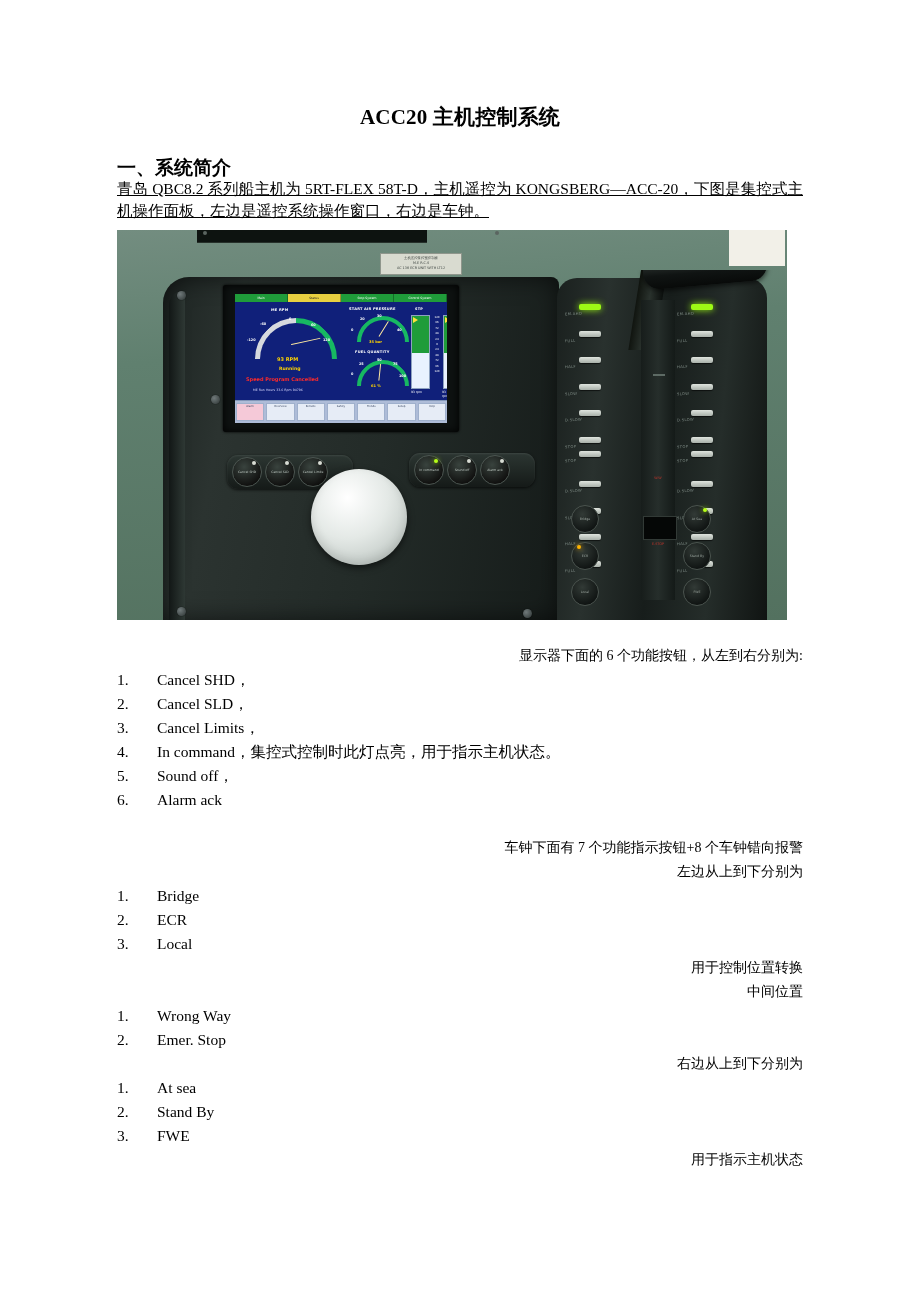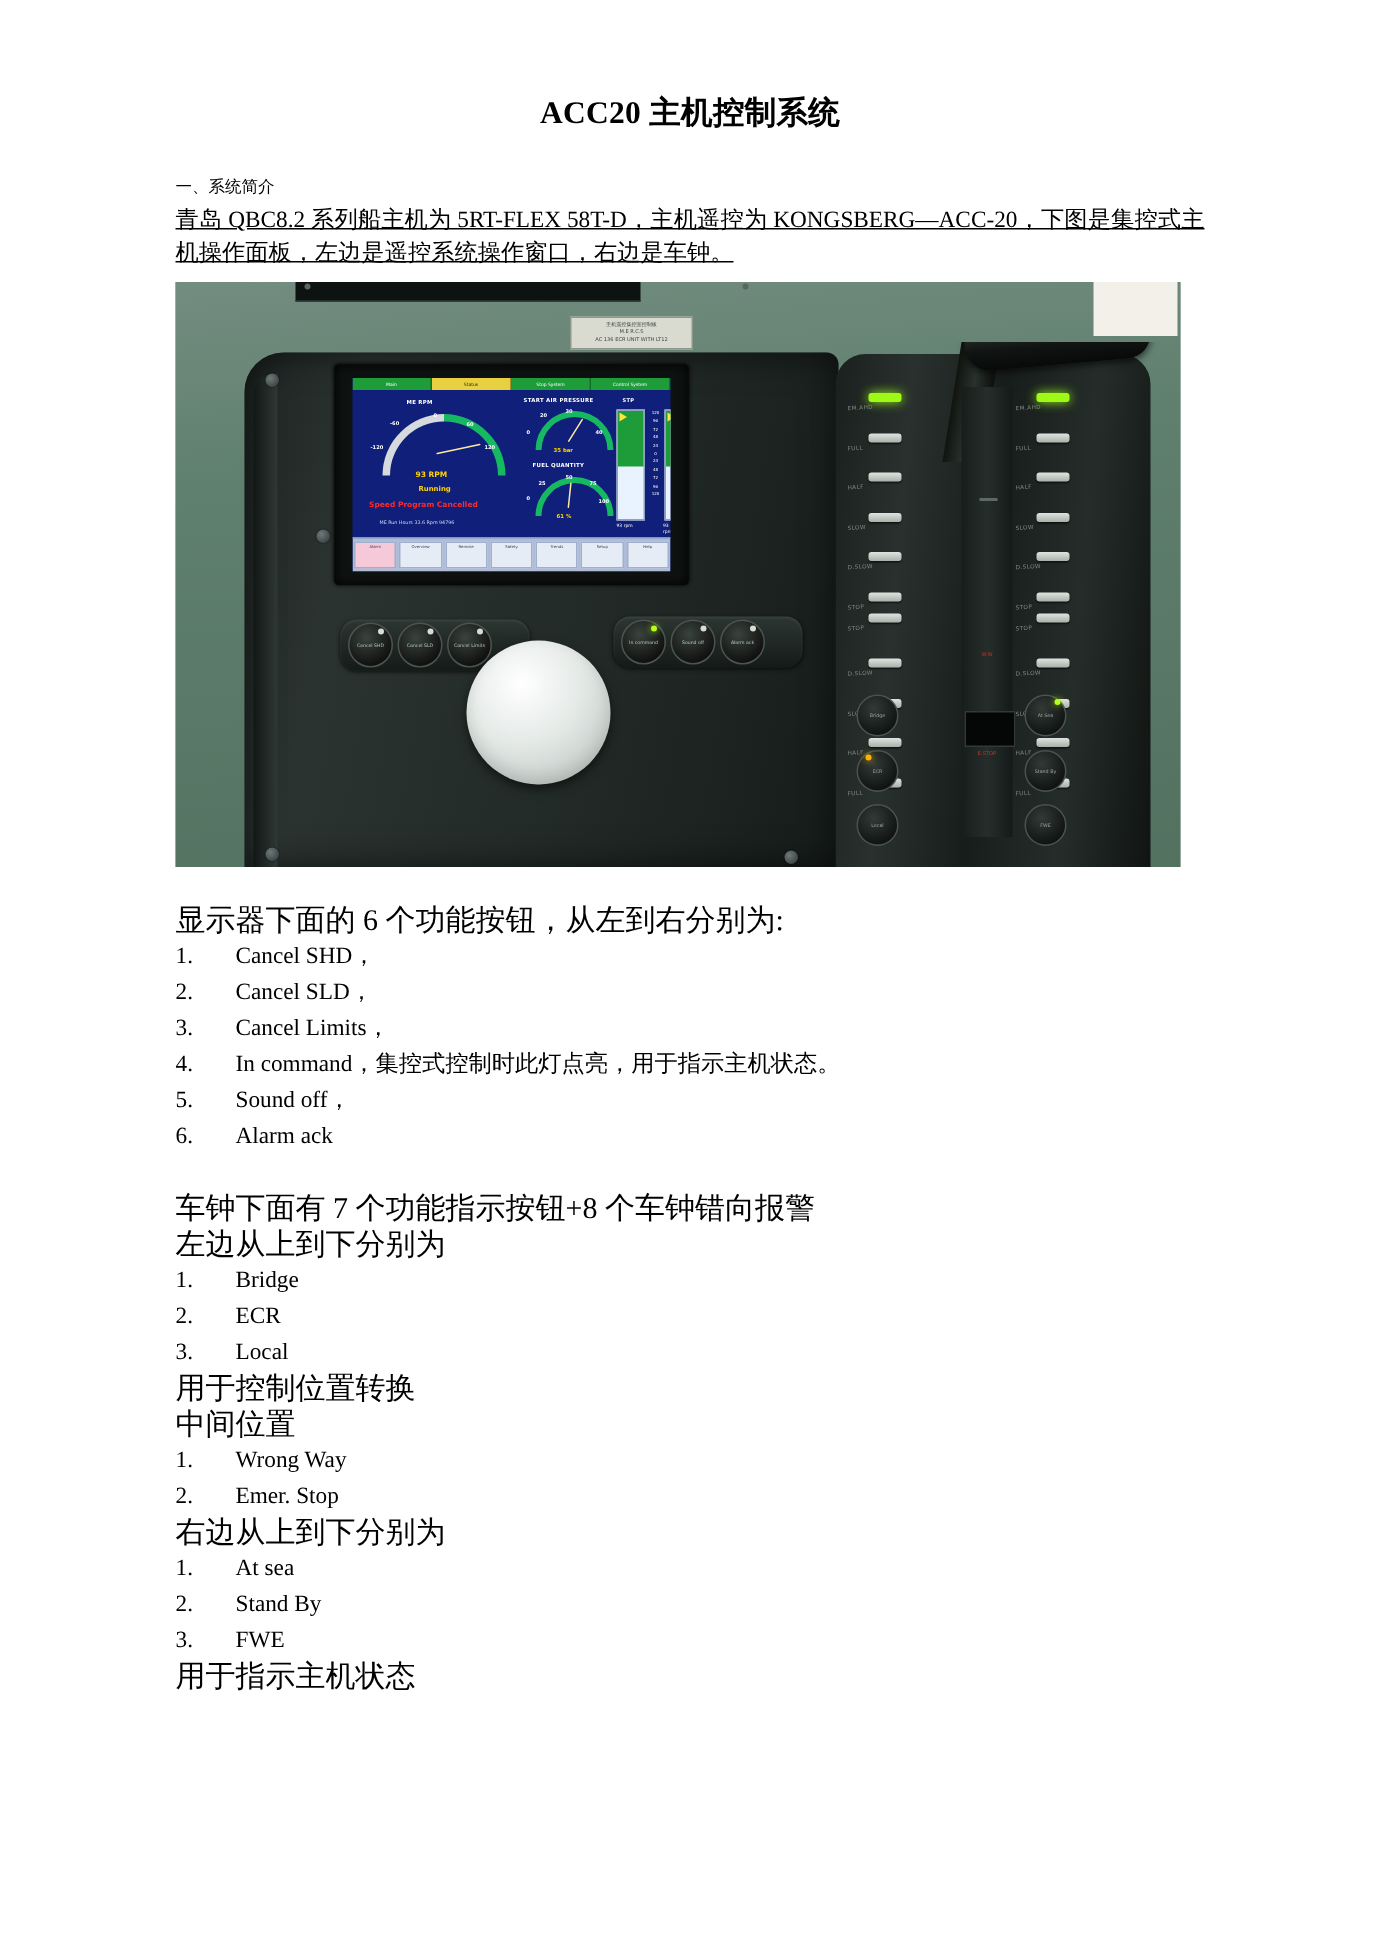--- a/index.html
+++ b/index.html
@@ -25,28 +25,28 @@
     width: 686px;
   }
 
   
   .doc-title {
     text-align: center;
     font-weight: bold;
     font-size: 21px;
     line-height: 26px;
     margin: 0;
-    padding-top: 62px;
+    padding-top: 104px;
     letter-spacing: 0.2px;
   }
 
   
   .section-heading {
-    font-weight: normal;
-    font-size: 11px;
+    font-weight: bold;
+    font-size: 19px;
     line-height: 21px;
     margin: 0;
     padding-top: 27px;
   }
 
   
   .para {
     font-size: 15.5px;
     line-height: 21.5px;
     margin: 0;
@@ -272,24 +272,25 @@
     position: absolute; left: 86px; top: 246px; width: 32px; height: 22px;
     background: #050706; border: 1px solid #323a36;
   }
   .tel-dash {
     position: absolute; left: 96px; top: 104px; width: 12px; height: 2px; background: #5d6a64;
   }
 
   
   .block { margin: 0; }
   .lead-line {
-    font-size: 20px;
+    font-size: 14px;
     line-height: 24px;
     padding-left: 0px;
     margin: 0;
+    text-align: right;
   }
   .num-item {
     font-size: 15.5px;
     line-height: 24px;
     margin: 0;
     display: flex;
   }
   .num-item .n { width: 40px; flex: 0 0 40px; }
   .num-item .t { flex: 1; }
   .indent1 { padding-left: 0px; }

